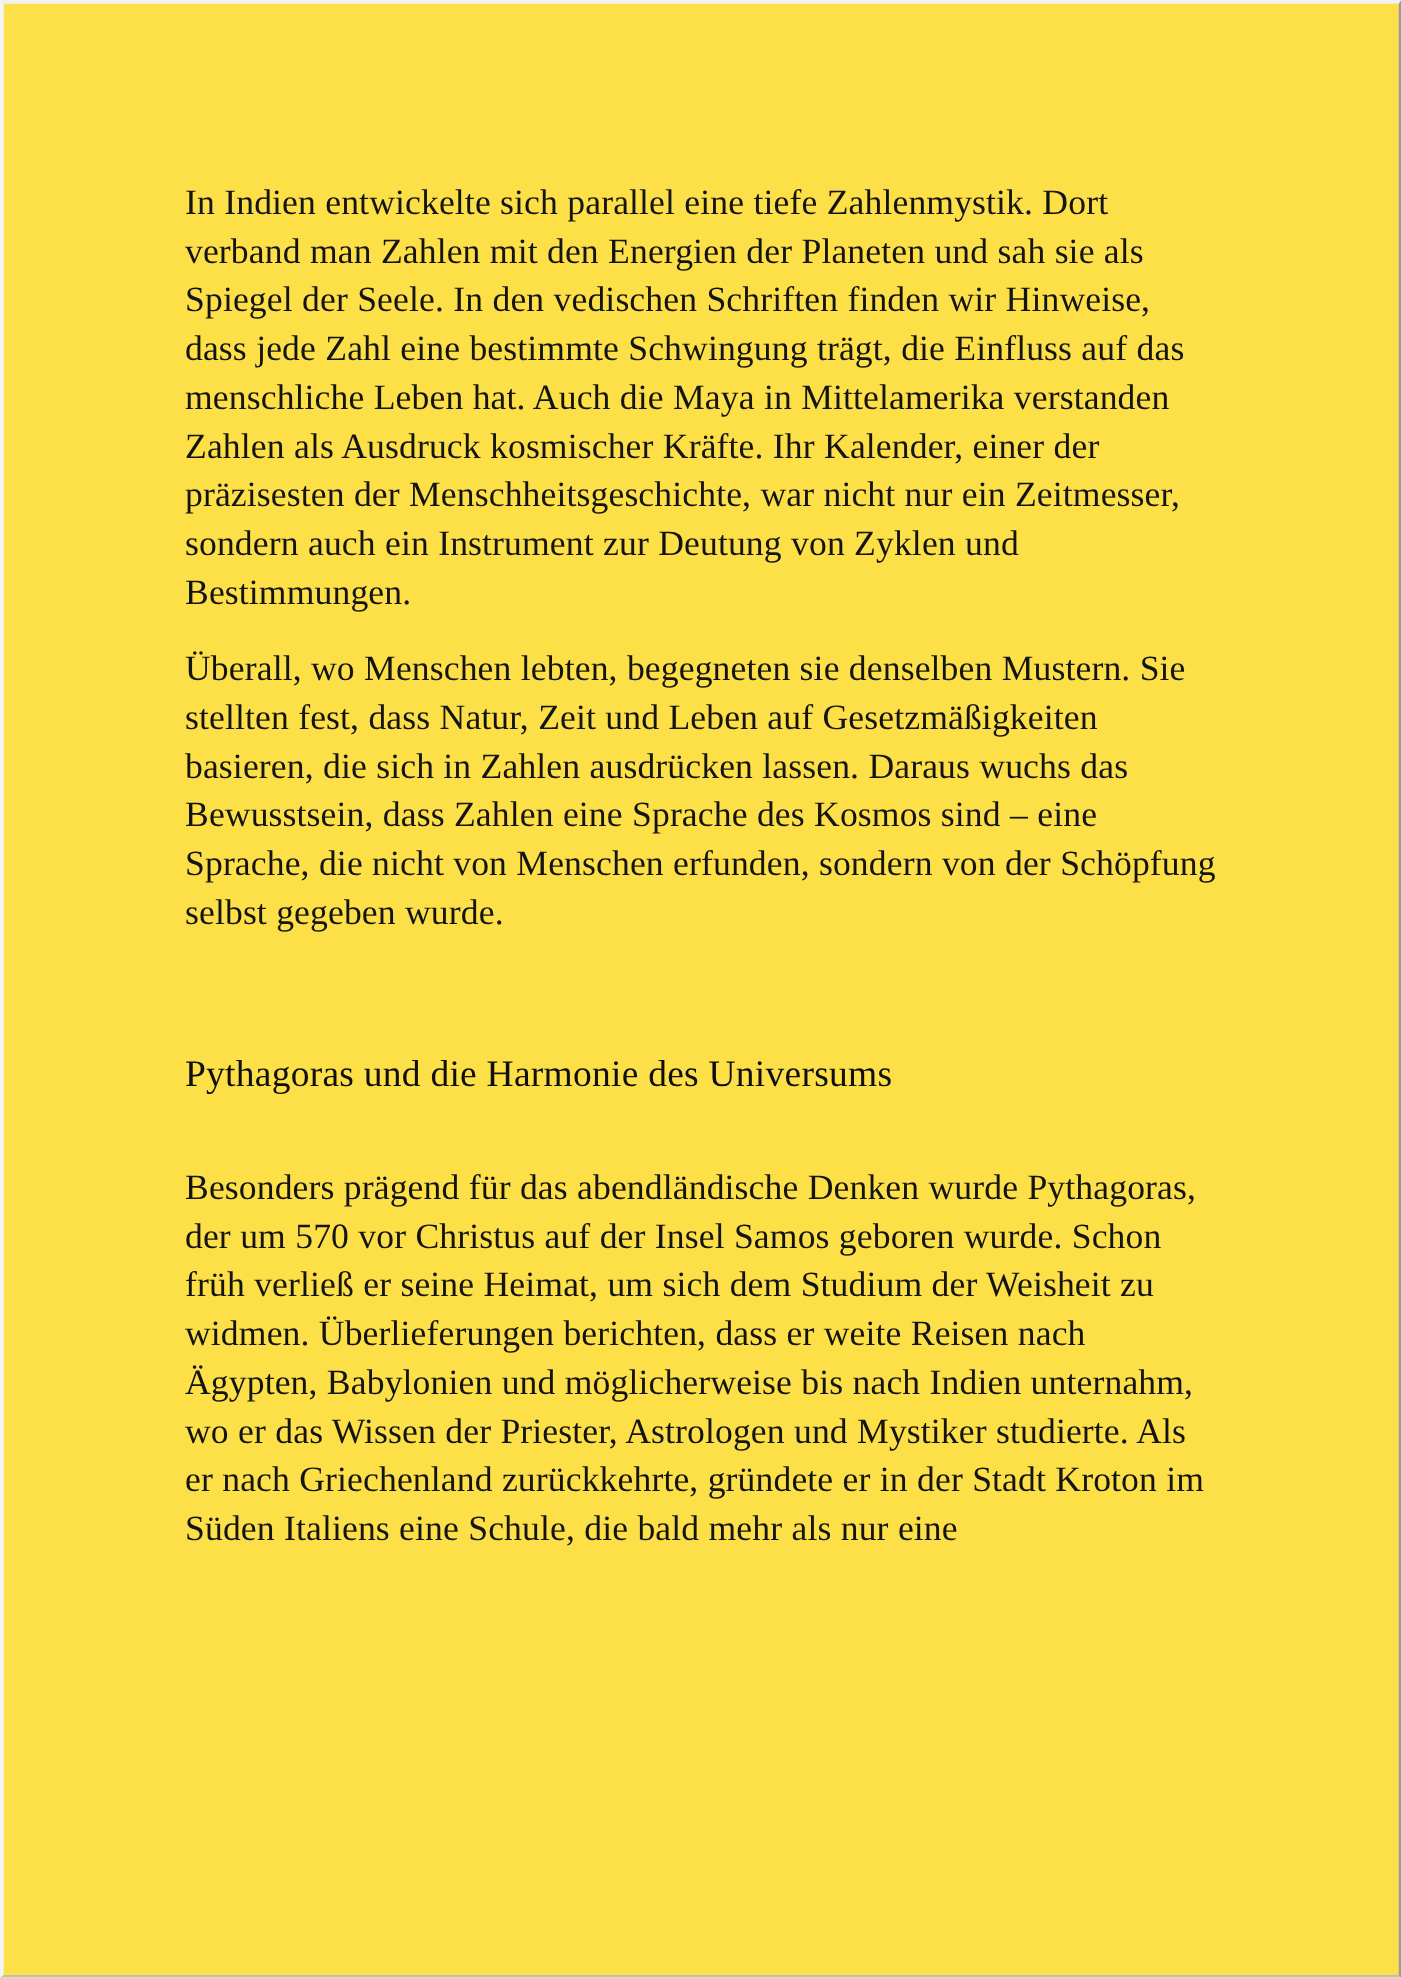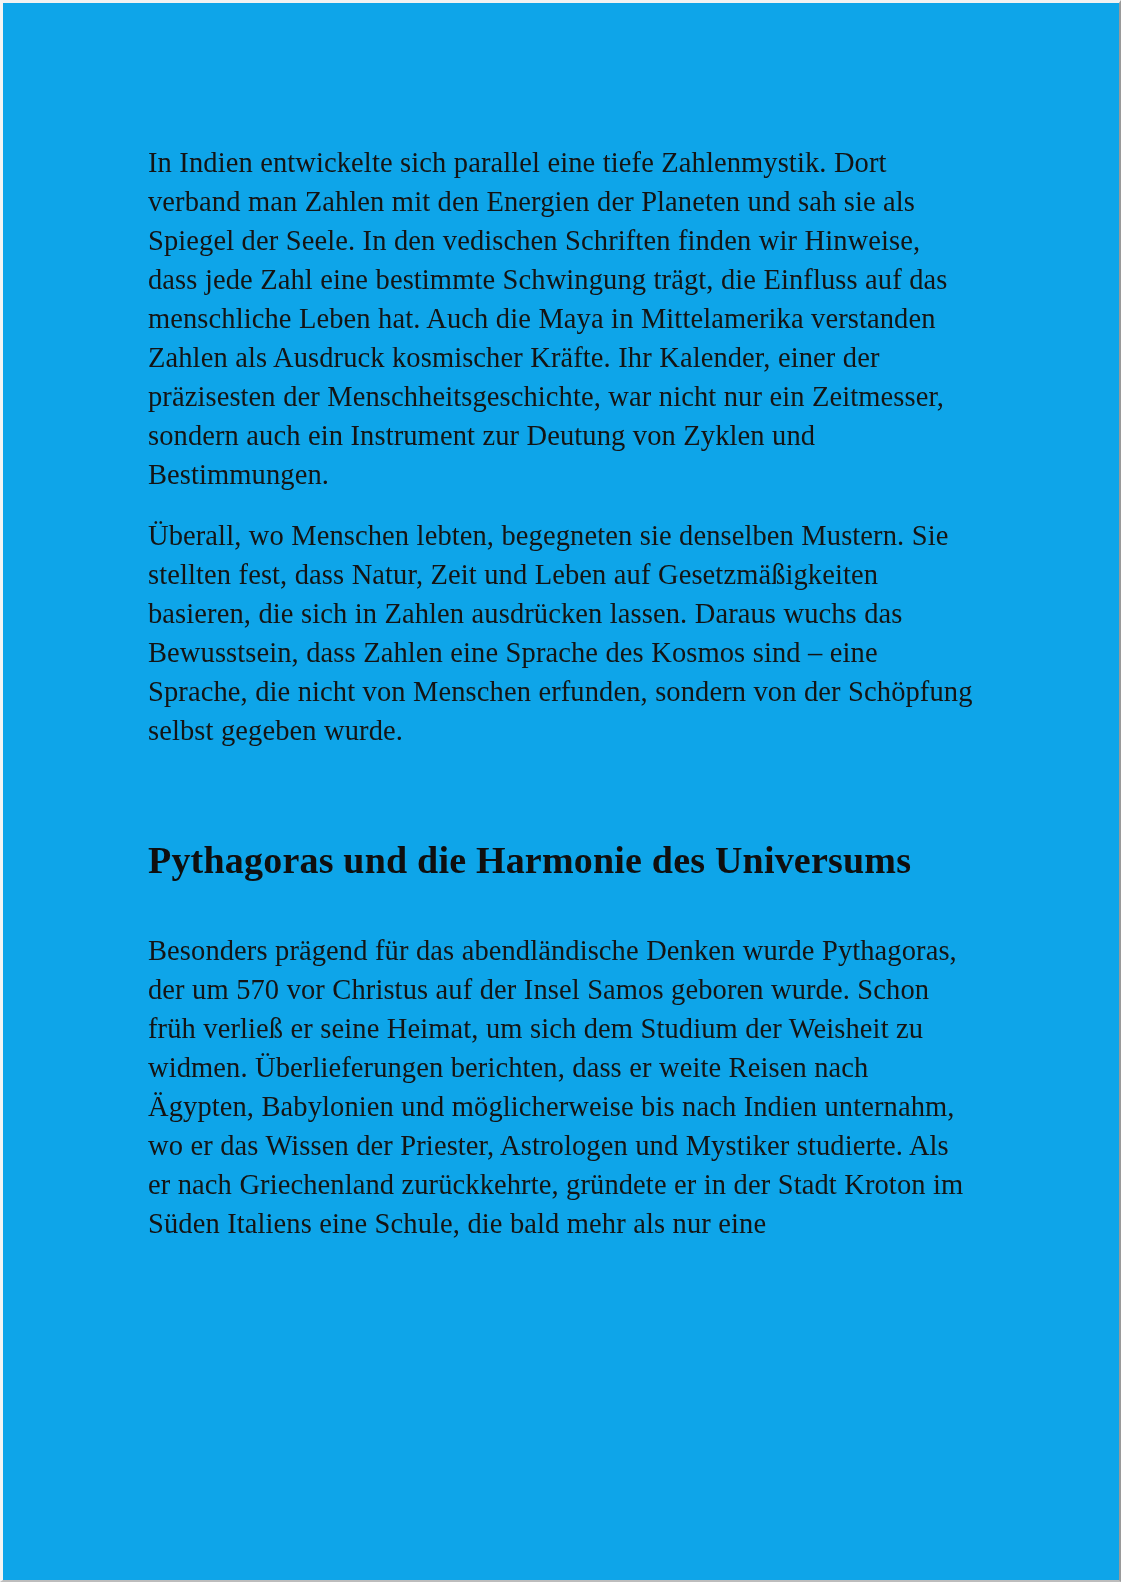--- a/index.html
+++ b/index.html
@@ -12,21 +12,21 @@
     background: #fbfbfb;
     font-family: "Liberation Serif", "DejaVu Serif", serif;
     overflow: hidden;
   }
 
   .page {
     position: relative;
     box-sizing: border-box;
     width: 1121px;
     height: 1582px;
-    background: #0ea5e9;
+    background: #fde047;
     border-top: 3px solid #f2f2f2;
     border-left: 3px solid #f4f4f4;
     border-right: 2px solid #9a9a9a;
     border-bottom: 2px solid #bdbdbd;
     padding: 10px;
   }
 
   .content {
     position: absolute;
     left: 145px;
@@ -41,23 +41,23 @@
     color: #141414;
     text-align: left;
     letter-spacing: 0.1px;
     word-spacing: 0.2px;
     -webkit-font-smoothing: antialiased;
   }
 
   h2.section-heading {
     margin: 0;
     padding: 0;
-    font-size: 38px;
+    font-size: 30px;
     line-height: 52px;
-    font-weight: 700;
+    font-weight: 400;
     color: #0f0f0f;
     letter-spacing: 0.2px;
   }
 
   .spacer-before-heading { height: 62px; }
   .spacer-after-heading  { height: 45px; }
 </style>
 </head>
 <body>
 

